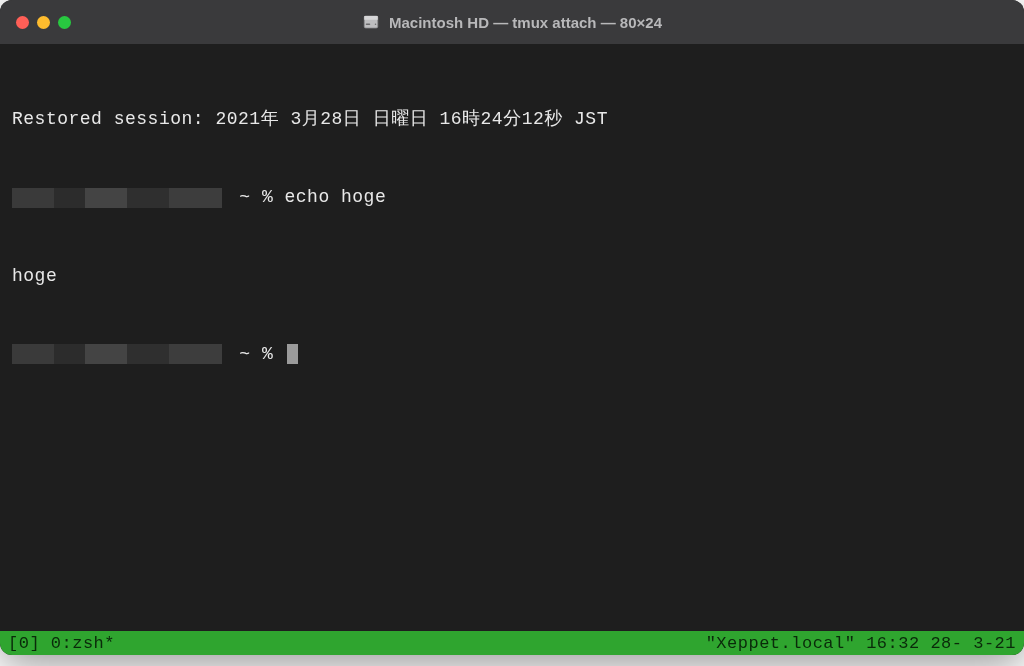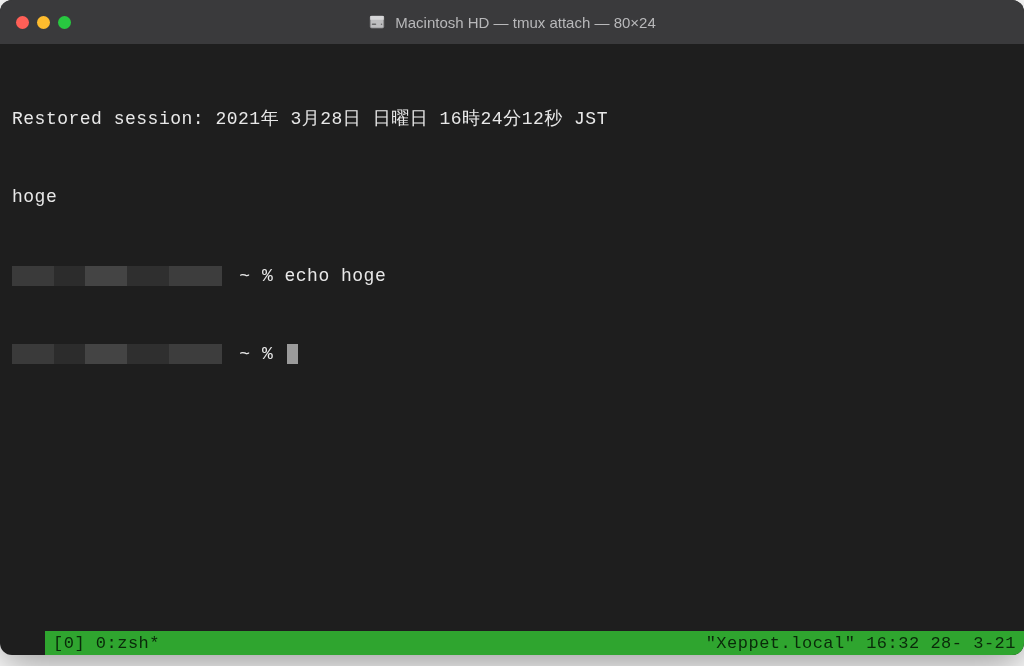--- a/index.html
+++ b/index.html
@@ -50,21 +50,21 @@
     .tl-min   { background: #febc2e; }
     .tl-max   { background: #28c840; }
     .title-content {
       margin: 0 auto;
       display: flex;
       align-items: center;
       gap: 9px;
       color: #b8b8ba;
       font-family: -apple-system, "Helvetica Neue", Arial, sans-serif;
       font-size: 15px;
-      font-weight: 400;
+      font-weight: 700;
     }
     .disk-icon svg {
       width: 18px;
       height: 18px;
       display: block;
     }
     .terminal-body {
       flex: 1;
       background: #1e1e1e;
       padding: 10px 12px 8px 12px;
@@ -105,21 +105,20 @@
       background: #2fa52f;
       color: #0a2a0a;
       font-size: 17px;
       display: flex;
       align-items: center;
       padding: 0 8px;
       justify-content: space-between;
       flex-shrink: 0;
       letter-spacing: 0.5px;
       font-weight: 500;
-      margin-left: 45px;
     }
     .status-right {
       margin-left: auto;
     }
   </style>
 </head>
 <body>
 
 <div class="window">
 
@@ -137,22 +136,22 @@
           <rect x="5" y="14" width="6" height="2" rx="1" fill="#6a6a6c"></rect>
           <circle cx="18" cy="15" r="1" fill="#6a6a6c"></circle>
         </svg>
       </span>
       <span>Macintosh HD — tmux attach — 80×24</span>
     </div>
   </div>
 
   <div class="terminal-body">
     <div class="term-line"><span>Restored session: 2021年 3月28日 日曜日 16時24分12秒 JST</span></div>
+    <div class="term-line"><span class="redacted"></span><span> ~ % echo hoge</span></div>
     <div class="term-line"><span>hoge</span></div>
-    <div class="term-line"><span class="redacted"></span><span> ~ % echo hoge</span></div>
     <div class="term-line"><span class="redacted"></span><span> ~ % </span><span class="cursor-block"></span></div>
   </div>
 
   <div class="status-bar">
     <span>[0] 0:zsh*</span>
     <span class="status-right">"Xeppet.local" 16:32 28- 3-21</span>
   </div>
 
 </div>
 

